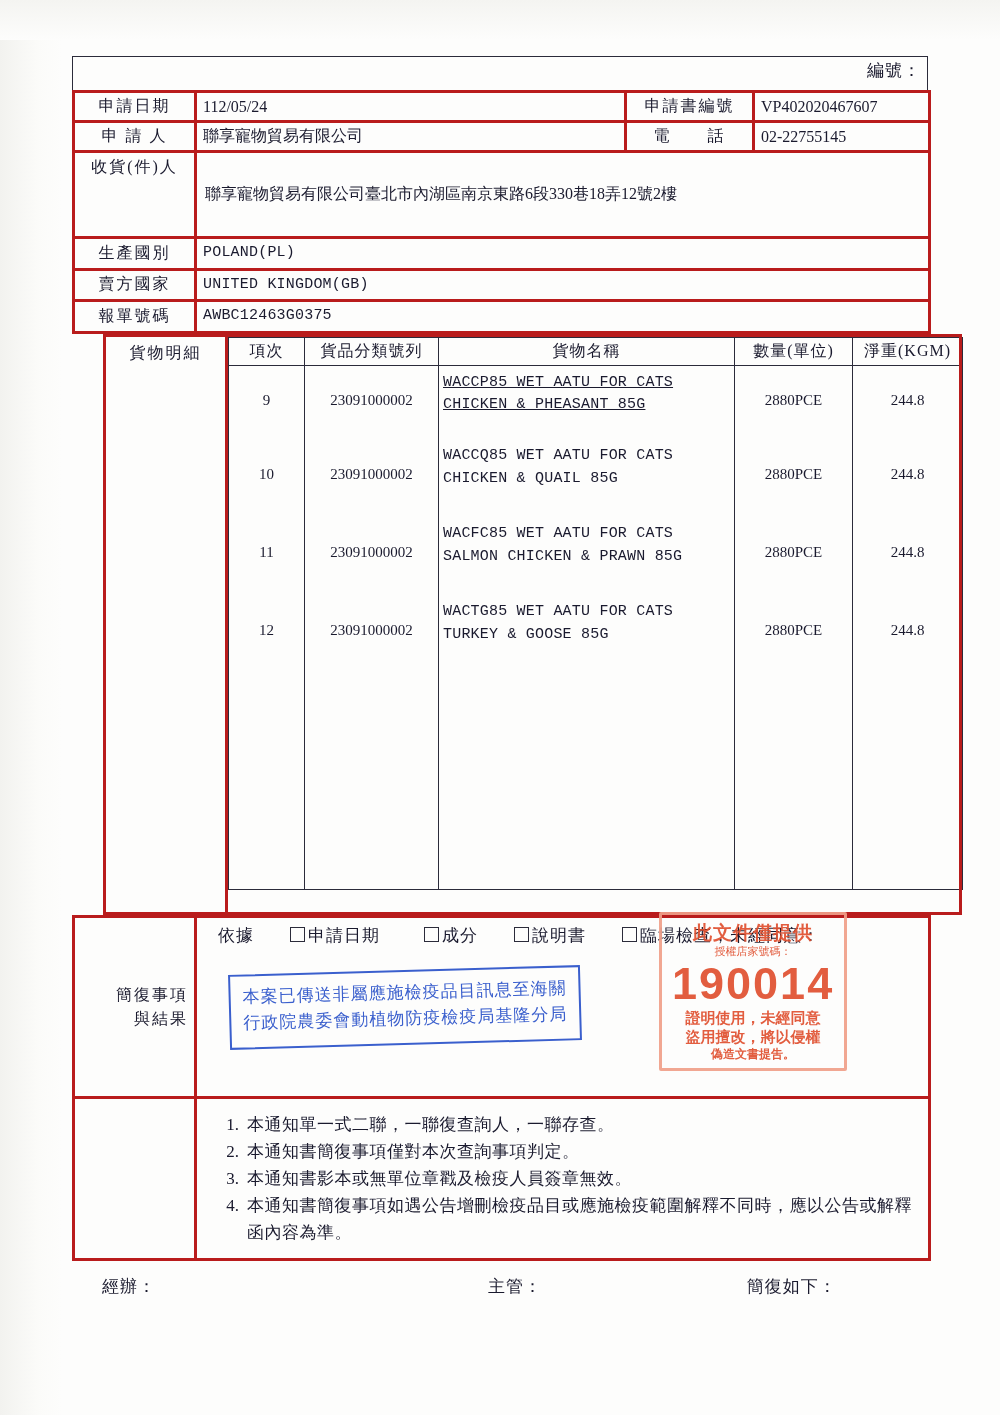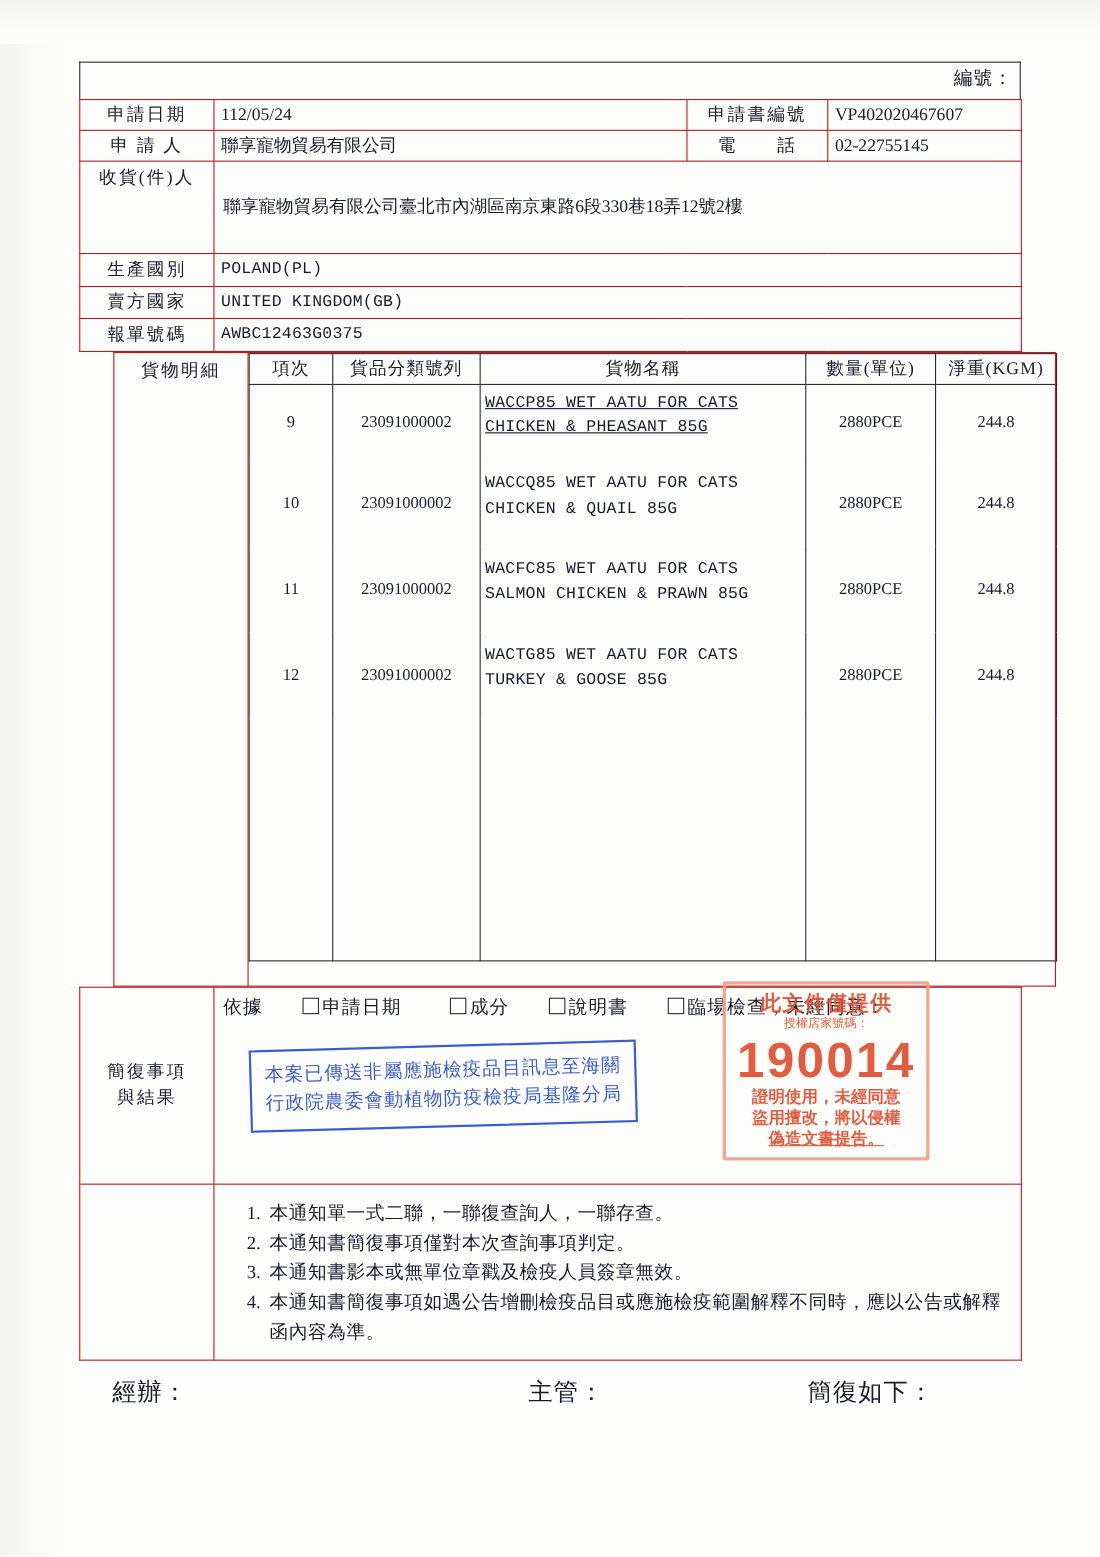--- a/index.html
+++ b/index.html
@@ -53,21 +53,21 @@
     padding: 2px 6px 8px 0;
   }
   .serial-row .label { letter-spacing: 1px; }
 
   table.main {
     border-collapse: collapse;
     width: 100%;
     table-layout: fixed;
   }
   table.main td {
-    border: 1px solid #b91c1c;
+    border: 3px solid #b91c1c;
     vertical-align: middle;
     font-size: 16px;
     padding: 3px 6px;
   }
   .lbl {
     text-align: center;
     letter-spacing: 2px;
     white-space: nowrap;
     font-size: 17px;
   }
@@ -103,20 +103,21 @@
   .num { text-align: center; font-family: "Liberation Serif", serif; font-size: 17px;}
 
   
   .check-row {
     display: flex;
     align-items: flex-end;
     gap: 6px;
     font-size: 17px;
     padding: 4px 2px;
     flex-wrap: nowrap;
+    margin-left: 13px;
   }
   .chk {
     display: inline-block;
     width: 13px; height: 13px;
     border: 1.4px solid #2b2b3a;
     margin-right: 3px;
     vertical-align: -1px;
   }
   .check-item { white-space: nowrap; letter-spacing: 1px; }
 
@@ -145,44 +146,44 @@
     line-height: 1.25;
     font-family: "Liberation Sans", sans-serif;
     opacity: 0.92;
     border-radius: 2px;
   }
   .redstamp .l1 { font-size: 19px; font-weight: bold; letter-spacing: 1px;}
   .redstamp .l2 { font-size: 11px; letter-spacing: 0px; margin-top: 1px;}
   .redstamp .big { font-size: 45px; font-weight: bold; letter-spacing: 2px; line-height: 1.05; margin: 1px 0 2px 0;}
   .redstamp .l3 { font-size: 15px; font-weight: bold; letter-spacing: 0px;}
   .redstamp .l4 { font-size: 15px; font-weight: bold; letter-spacing: 0px;}
-  .redstamp .l5 { font-size: 15px; font-weight: bold; letter-spacing: 0px; text-decoration: underline;}
+  .redstamp .l5 { font-size: 12px; font-weight: bold; letter-spacing: 0px;}
 
   
   .notes {
     font-size: 17px;
     line-height: 1.6;
     padding: 6px 4px 6px 4px;
   }
   .note-line { display: flex; gap: 8px; align-items: flex-start; }
   .note-num { width: 24px; text-align: right; flex: 0 0 24px; }
   .note-txt { flex: 1 1 auto; letter-spacing: 0.5px; }
 
   
   .footer {
     display: flex;
-    font-size: 22px;
+    font-size: 17px;
     padding: 14px 0 0 0;
     letter-spacing: 1px;
   }
   .footer .f1 { width: 33%; text-align: left; padding-left: 30px;}
   .footer .f2 { width: 34%; text-align: center; }
   .footer .f3 { width: 33%; text-align: center; }
   .tall-lbl {
-    text-align: center;
+    text-align: right;
     line-height: 1.5;
     letter-spacing: 2px;
   }
   .pos-rel { position: relative; }
 </style>
 </head>
 <body>
 
 <div class="page">
   <div class="scan-edge-left"></div>

